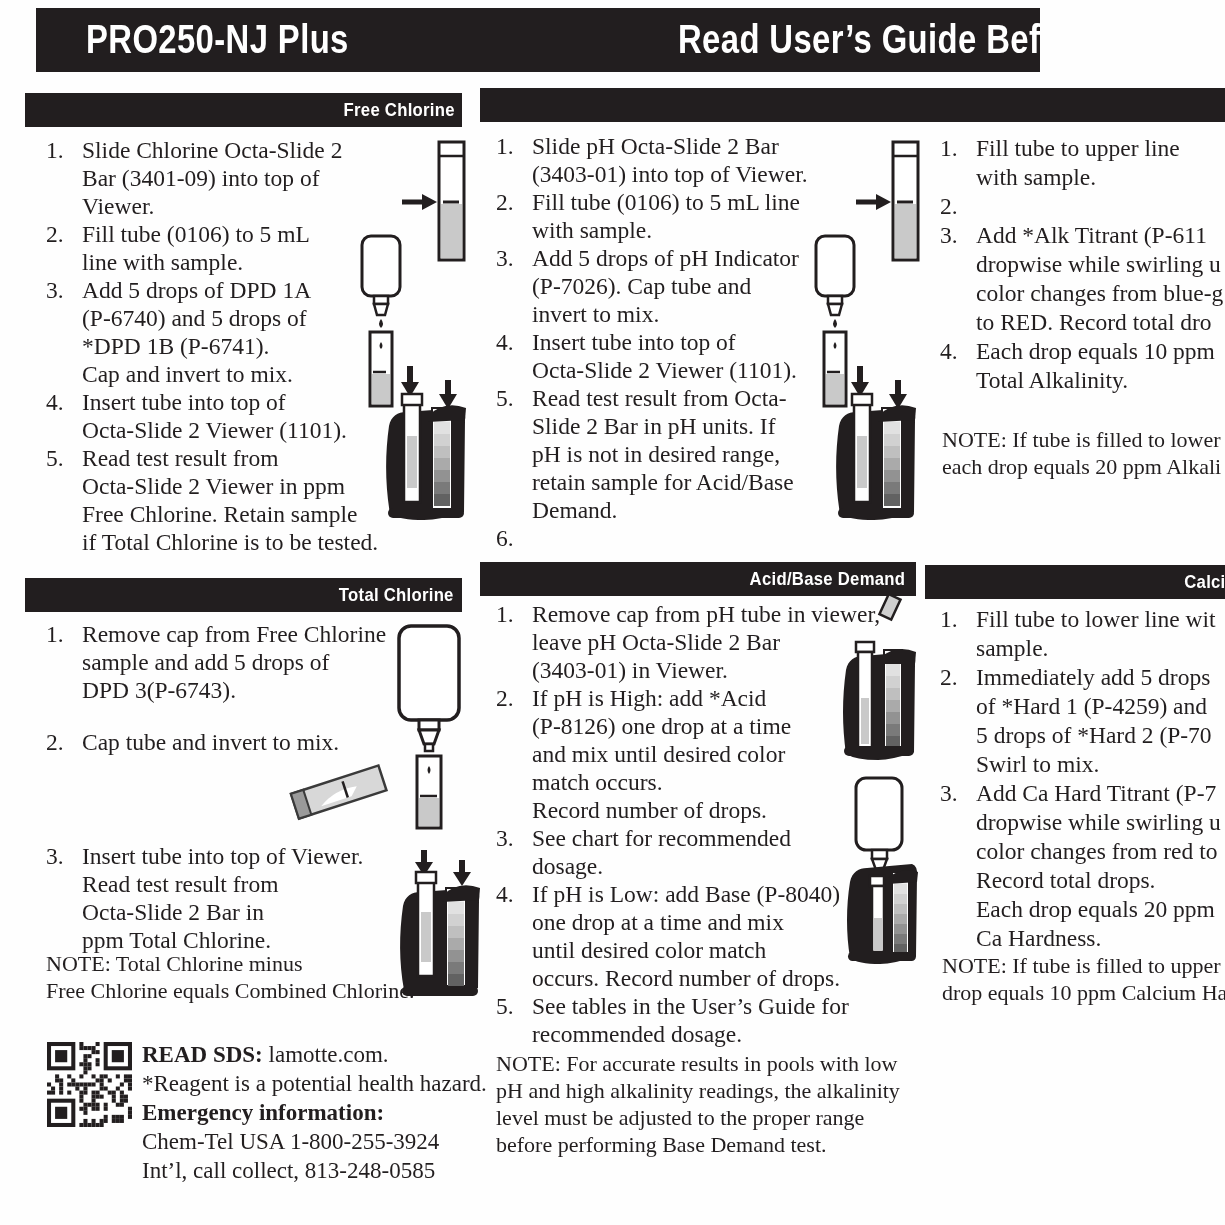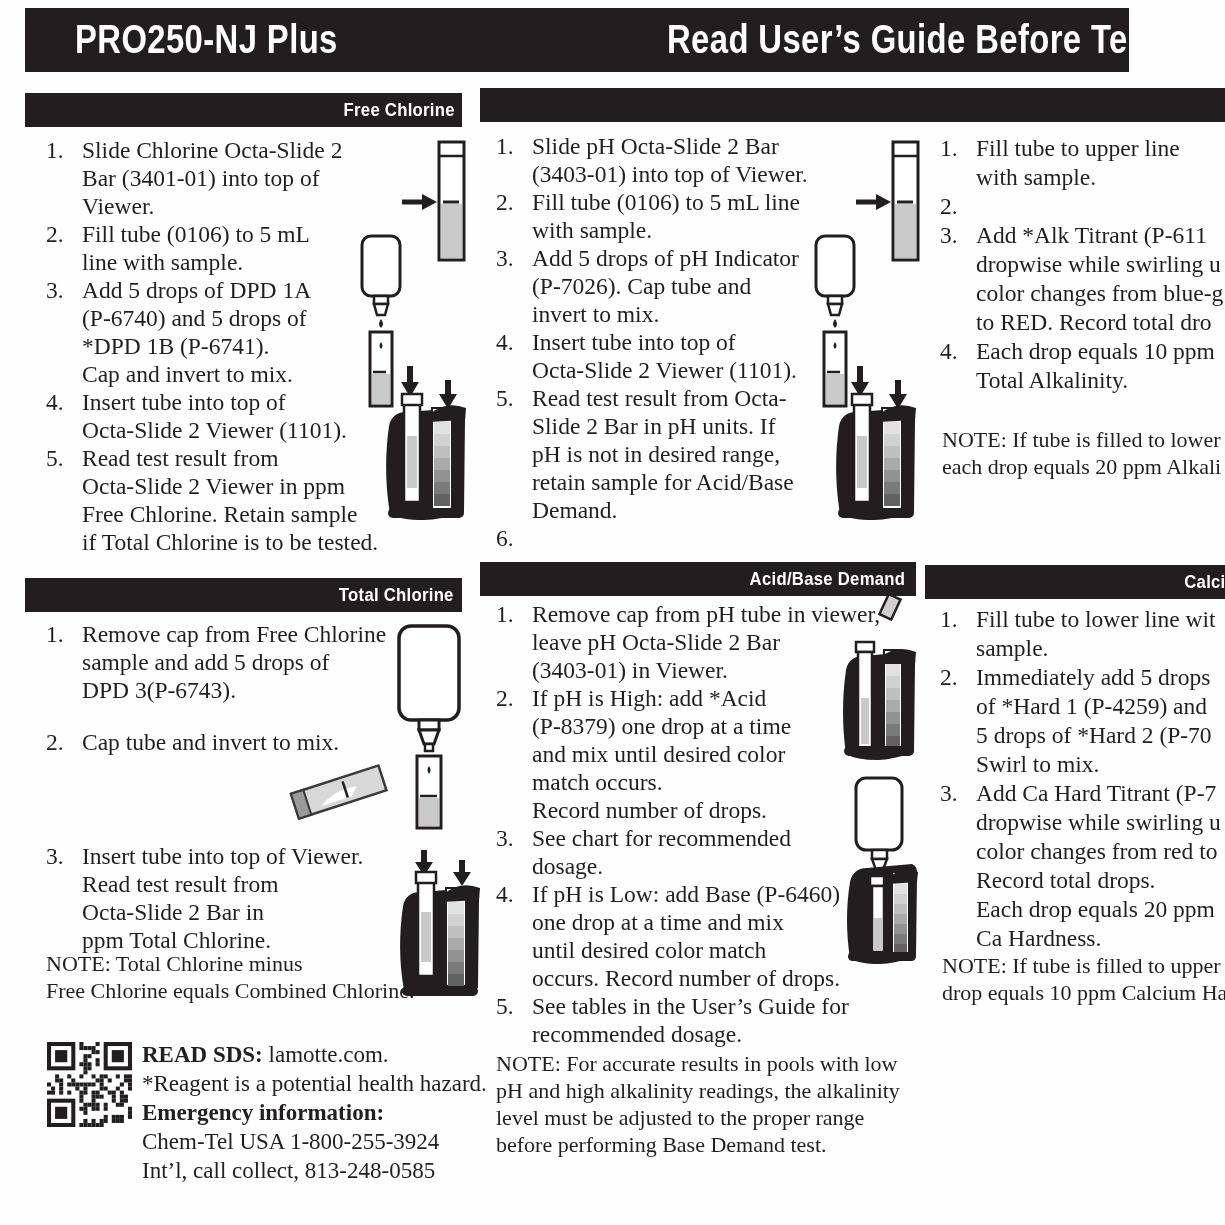--- a/index.html
+++ b/index.html
@@ -3,21 +3,21 @@
 <meta charset="utf-8">
 <style>
   html,body{margin:0;padding:0;}
   body{width:1225px;height:1225px;background:#ffffff;overflow:hidden;position:relative;
        font-family:"Liberation Serif", serif;color:#221e1f;}
   .page{position:absolute;left:0;top:0;width:1225px;height:1225px;overflow:hidden;background:#fefefe;}
 
   
   .bar{position:absolute;background:#221e1f;color:#fff;
        font-family:"Liberation Sans", sans-serif;font-weight:700;overflow:hidden;}
-  .topbar{left:25px;top:8px;width:1104px;height:64px;}
+  .topbar{left:36px;top:8px;width:1004px;height:64px;}
   .topbar .t{position:absolute;top:9px;font-size:40px;white-space:nowrap;
              transform:scaleX(.82);transform-origin:left center;letter-spacing:.5px;}
   .t-left{left:50px;}
   .t-right{left:642px;}
   .sec{height:34px;display:flex;align-items:center;justify-content:flex-end;font-size:19px;}
   .sec span{display:inline-block;transform:scaleX(.88);white-space:nowrap;letter-spacing:.3px;}
 
   
   .list{position:absolute;font-size:23.5px;line-height:28px;}
   .lh29{line-height:29px;}
@@ -63,21 +63,21 @@
       <span>Acid/Base Demand</span>
     </div>
   <div class="bar sec" style="left:925px;top:565px;width:420px;">
       <span>Calcium Hardness</span>
     </div>
 
   <div class="list" id="fc-list" style="left:46px;top:136px;width:400px;">
       <div class="step">
         <span class="num">1.</span>
         <span class="txt">Slide Chlorine Octa-Slide 2
-Bar (3401-01) into top of
+Bar (3401-09) into top of
 Viewer.</span>
       </div>
       <div class="step">
         <span class="num">2.</span>
         <span class="txt">Fill tube (0106) to 5 mL
 line with sample.</span>
       </div>
       <div class="step">
         <span class="num">3.</span>
         <span class="txt">Add 5 drops of DPD 1A
@@ -177,33 +177,33 @@
   <div class="list" id="ab-list" style="left:496px;top:600px;width:430px;">
       <div class="step">
         <span class="num">1.</span>
         <span class="txt">Remove cap from pH tube in viewer,
 leave pH Octa-Slide 2 Bar
 (3403-01) in Viewer.</span>
       </div>
       <div class="step">
         <span class="num">2.</span>
         <span class="txt">If pH is High: add *Acid
-(P-8379) one drop at a time
+(P-8126) one drop at a time
 and mix until desired color
 match occurs.
 Record number of drops.</span>
       </div>
       <div class="step">
         <span class="num">3.</span>
         <span class="txt">See chart for recommended
 dosage.</span>
       </div>
       <div class="step">
         <span class="num">4.</span>
-        <span class="txt">If pH is Low: add Base (P-6460)
+        <span class="txt">If pH is Low: add Base (P-8040)
 one drop at a time and mix
 until desired color match
 occurs. Record number of drops.</span>
       </div>
       <div class="step">
         <span class="num">5.</span>
         <span class="txt">See tables in the User’s Guide for
 recommended dosage.</span>
       </div>
     </div>

